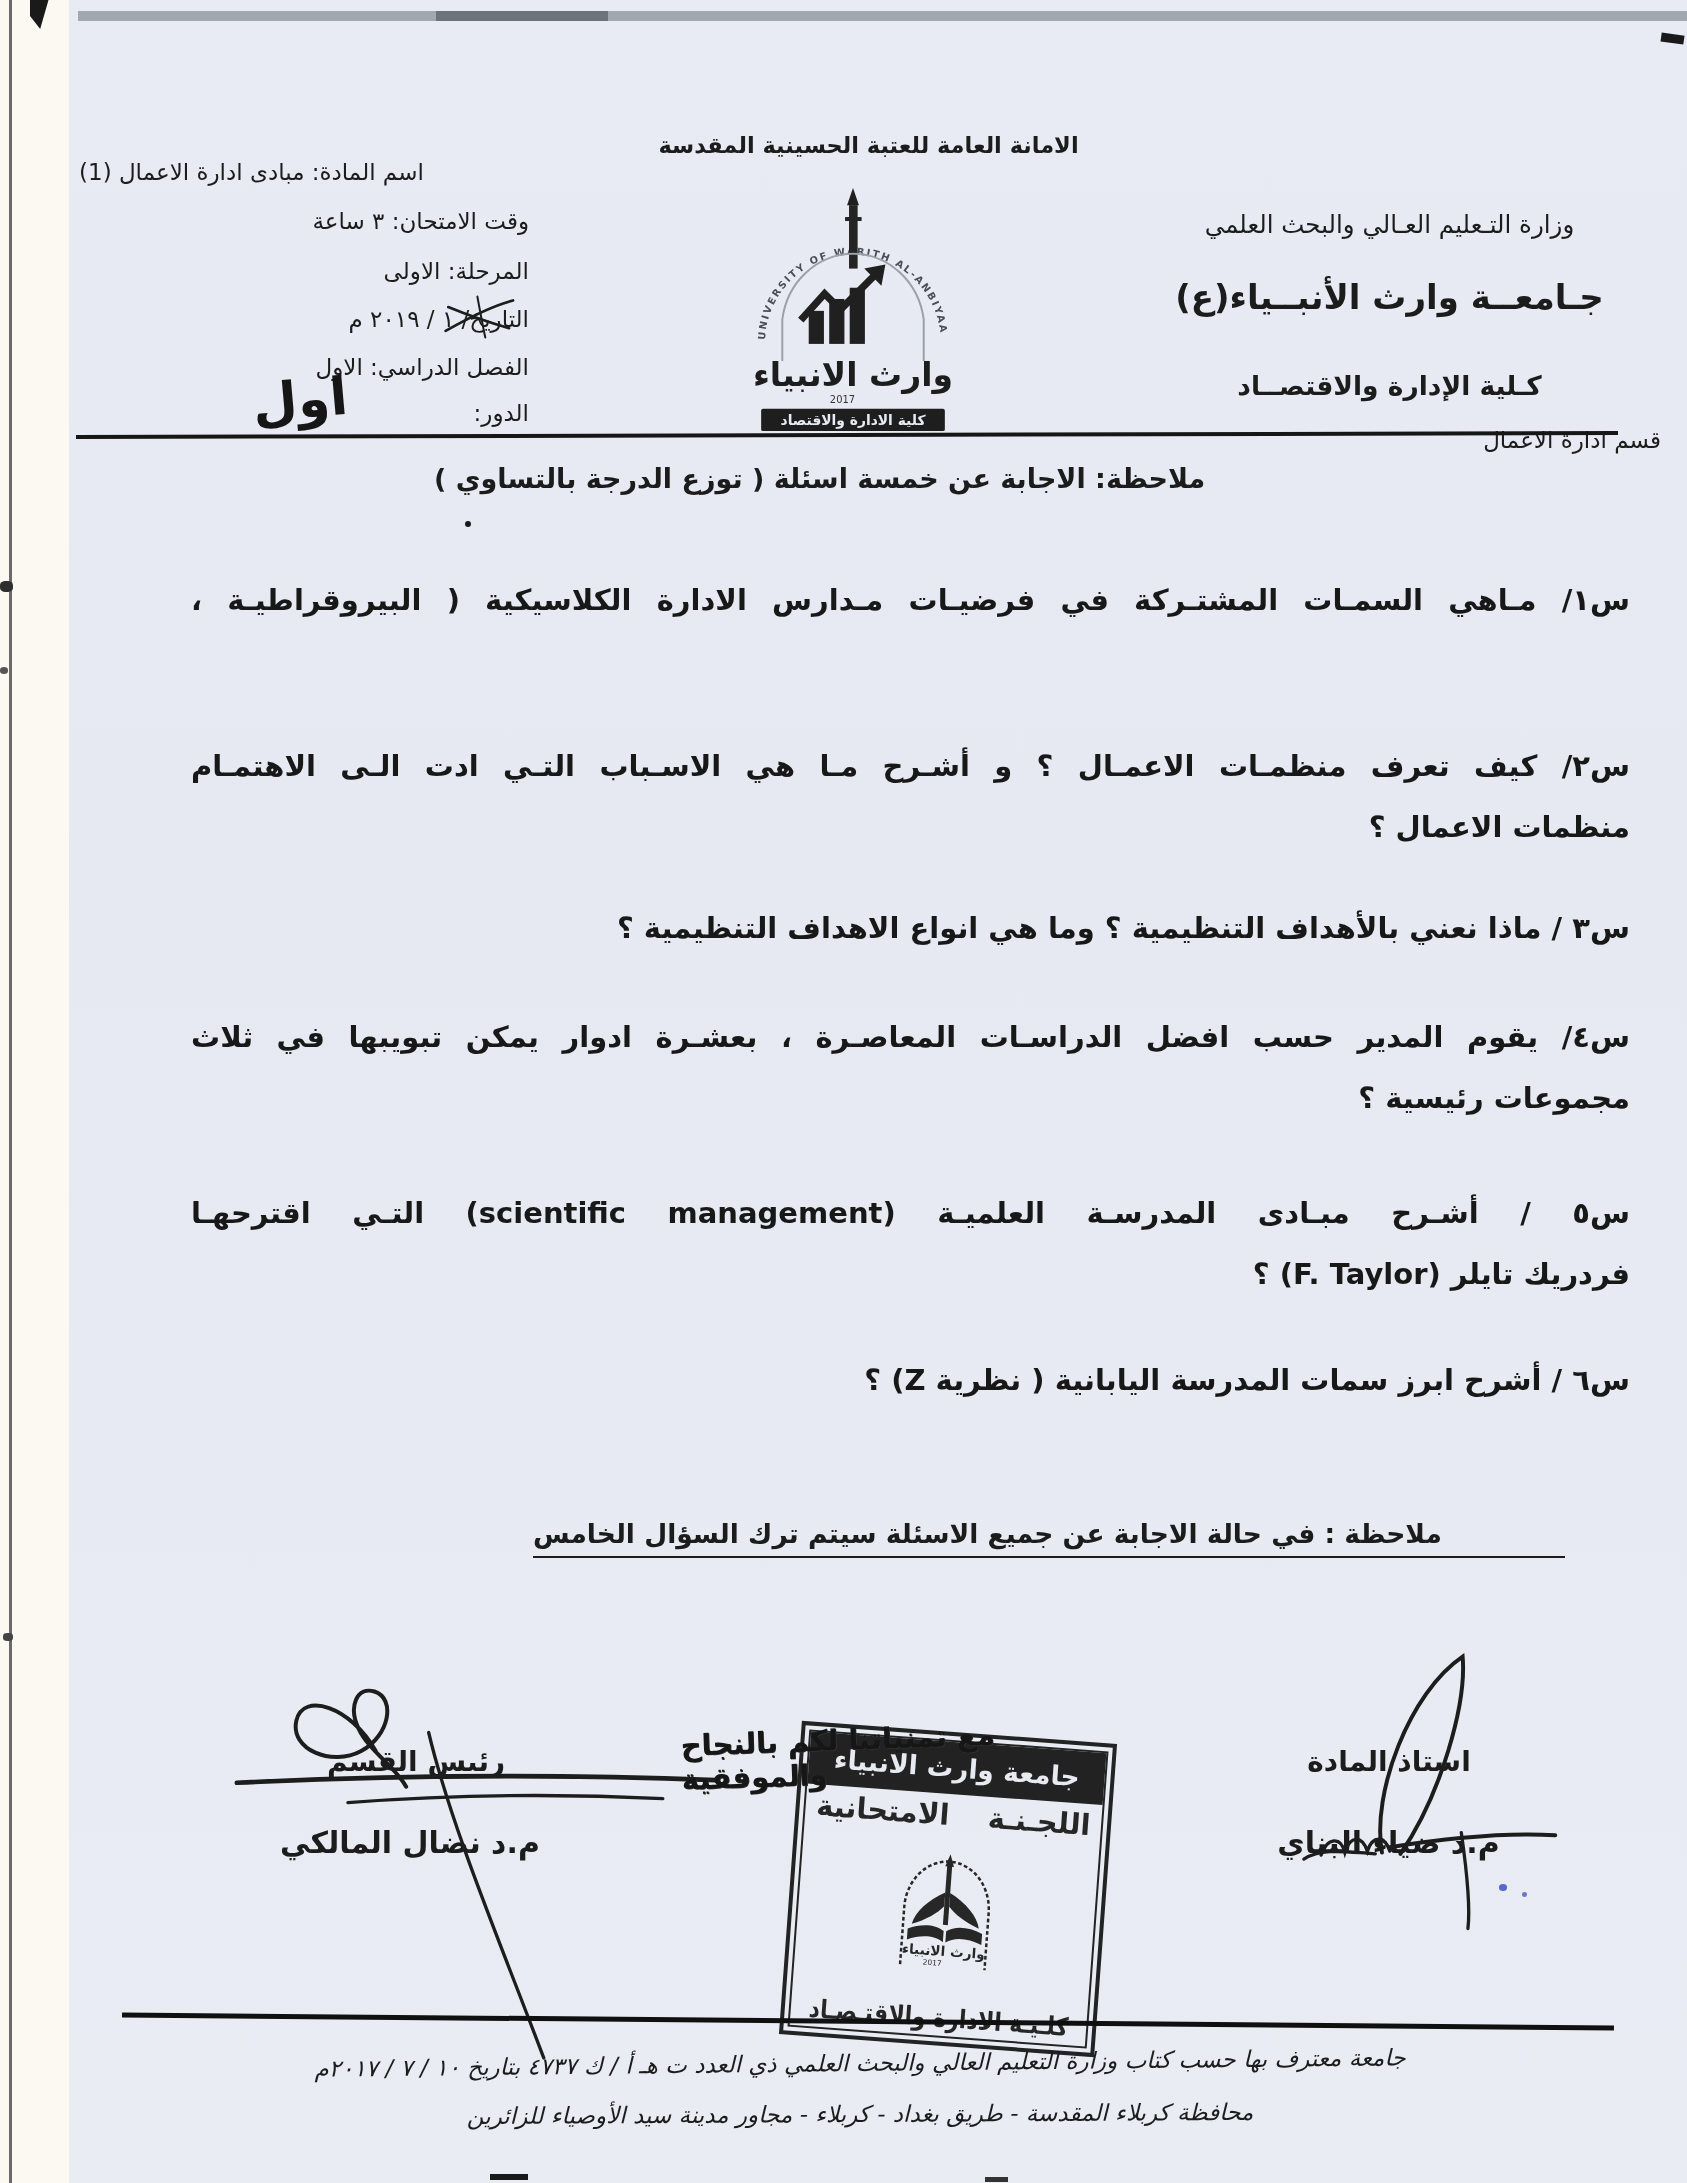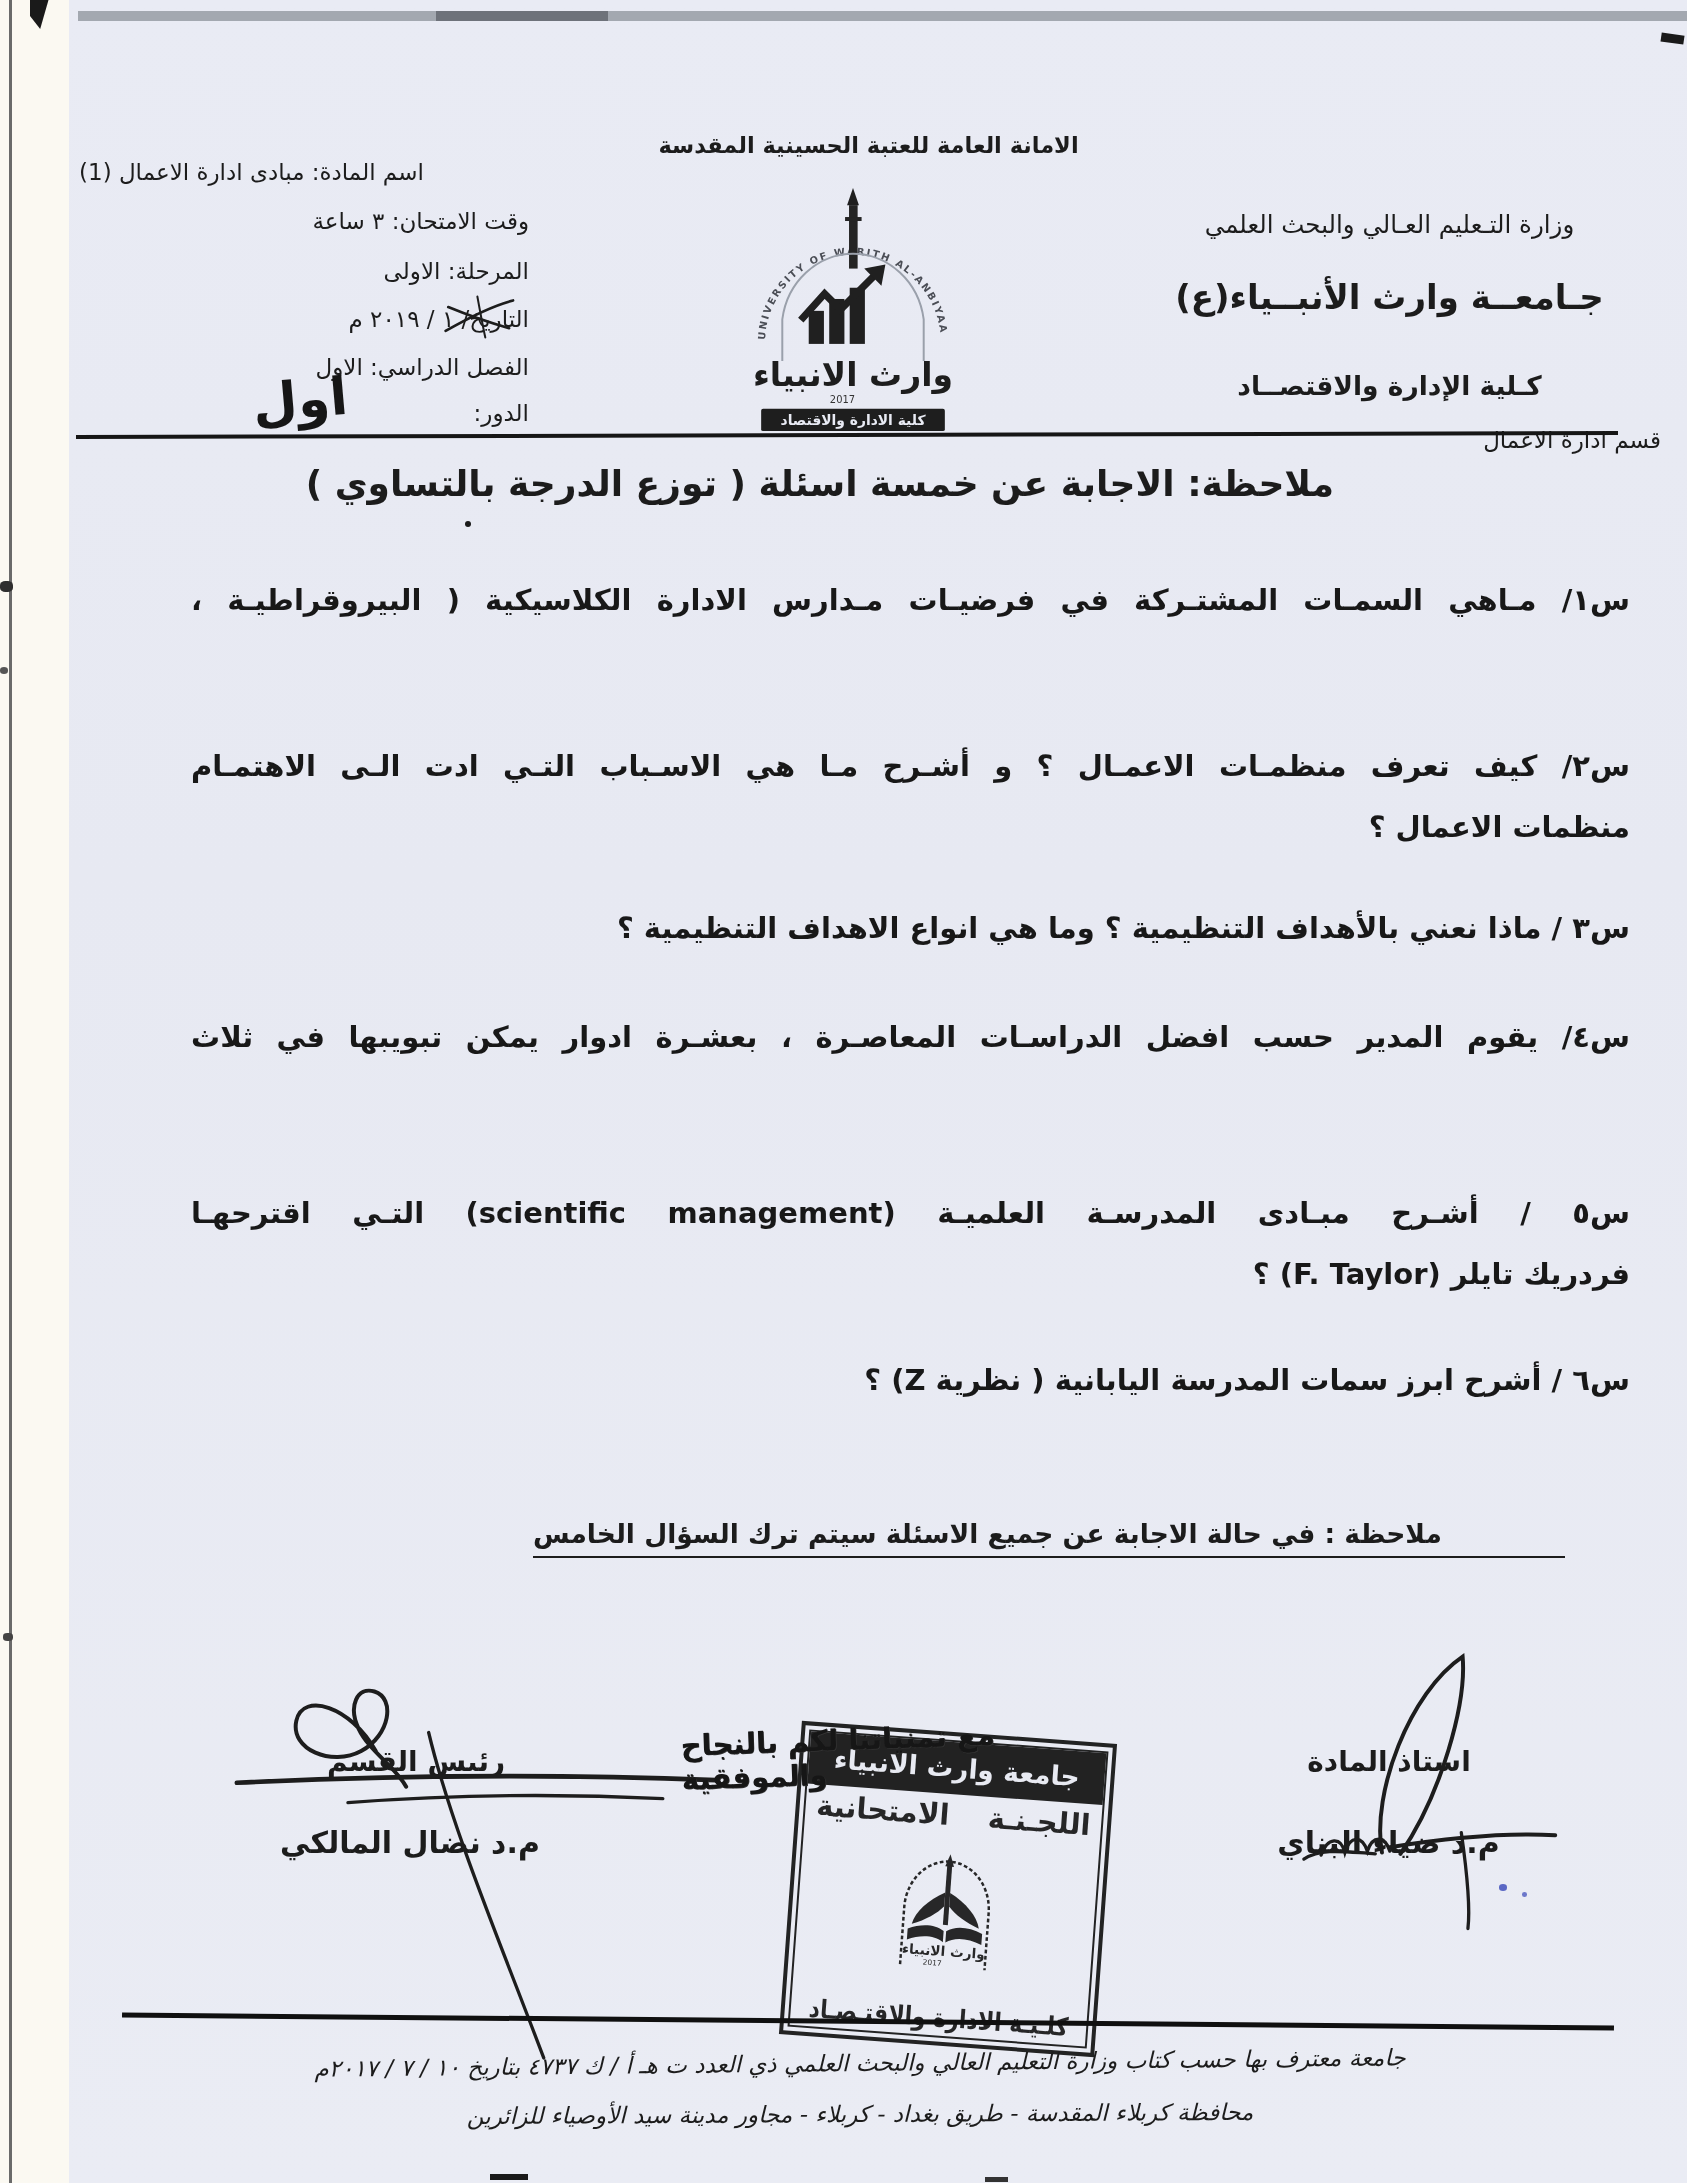--- a/index.html
+++ b/index.html
@@ -85,38 +85,39 @@
     <path d="M10 60 C45 40 80 22 112 14" stroke-width="4"></path>
     <path d="M14 24 C48 38 78 48 106 56" stroke-width="4"></path>
     <path d="M58 8 C62 30 66 52 70 70" stroke-width="3"></path>
   </svg>
   <div class="abs ar" style="left:10px;top:354px;width:450px;text-align:right;font-size:23px;">الفصل الدراسي: الاول</div>
   <div class="abs ar" style="left:248px;top:400px;width:212px;text-align:right;font-size:23px;">الدور:</div>
   <div class="abs ar hand" style="left:132px;top:370px;width:198px;text-align:center;font-size:52px;transform:rotate(-5deg);">اول</div>
 
   <div class="abs" style="left:6.6px;top:433px;width:1542px;height:4px;background:#161616;transform:rotate(-0.15deg);"></div>
 
-  <div class="abs ar" style="right:353px;top:463px;width:900px;text-align:center;font-weight:bold;font-size:36px;white-space:nowrap;">ملاحظة: الاجابة عن خمسة اسئلة ( توزع الدرجة بالتساوي )</div>
+  <div class="abs ar" style="right:353px;top:463px;width:900px;text-align:left;font-weight:bold;font-size:27px;white-space:nowrap;">ملاحظة: الاجابة عن خمسة اسئلة ( توزع الدرجة بالتساوي )</div>
   <div class="abs artifact" style="left:396px;top:521px;width:6px;height:6px;border-radius:50%;"></div>
 
   <div class="q-block" style="top:570px;">
     <div class="q-line q-full">س١/ مـاهي السمـات المشتـركة في فرضيـات مـدارس الادارة الكلاسيكية ( البيروقراطيـة ،</div>
   </div>
 
   <div class="q-block" style="top:736px;">
     <div class="q-line q-full">س٢/ كيف تعرف منظمـات الاعمـال ؟ و أشـرح مـا هي الاسـباب التـي ادت الـى الاهتمـام</div>
     <div class="q-line q-end">منظمات الاعمال ؟</div>
   </div>
 
   <div class="q-block" style="top:898px;">
     <div class="q-line q-end">س٣ / ماذا نعني بالأهداف التنظيمية ؟ وما هي انواع الاهداف التنظيمية ؟</div>
   </div>
 
   <div class="q-block" style="top:1007px;">
     <div class="q-line q-full">س٤/ يقوم المدير حسب افضل الدراسـات المعاصـرة ،  بعشـرة ادوار يمكن تبويبها في ثلاث</div>
+    <div class="q-line q-end">مجموعات رئيسية ؟</div>
   </div>
 
   <div class="q-block" style="top:1183px;">
     <div class="q-line q-full">س٥ /  أشـرح مبـادى المدرسـة العلميـة (scientific management) التـي اقترحهـا</div>
     <div class="q-line q-end">فردريك تايلر (F. Taylor) ؟</div>
   </div>
 
   <div class="q-block" style="top:1350px;">
     <div class="q-line q-end">س٦ /  أشرح ابرز سمات المدرسة اليابانية ( نظرية Z) ؟</div>
   </div>

